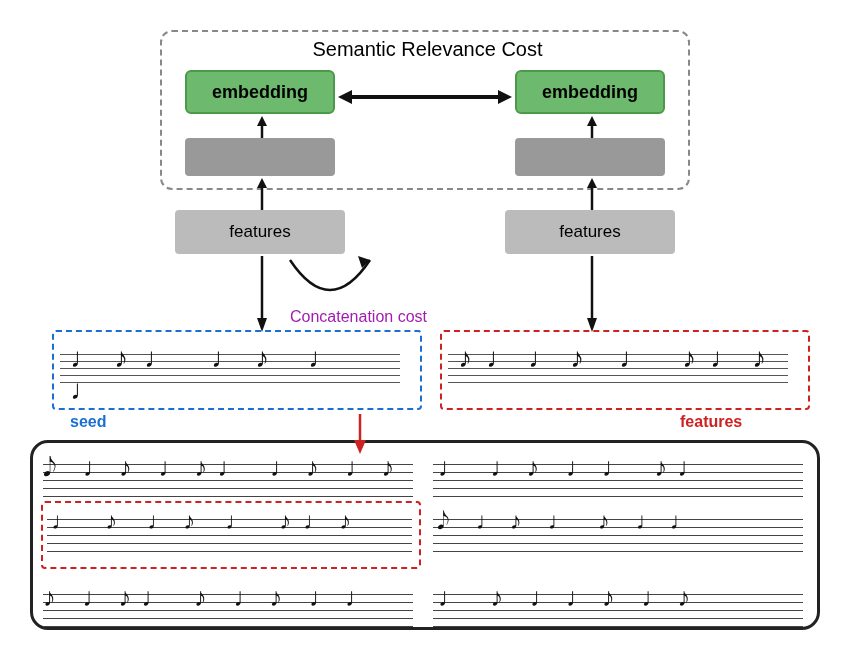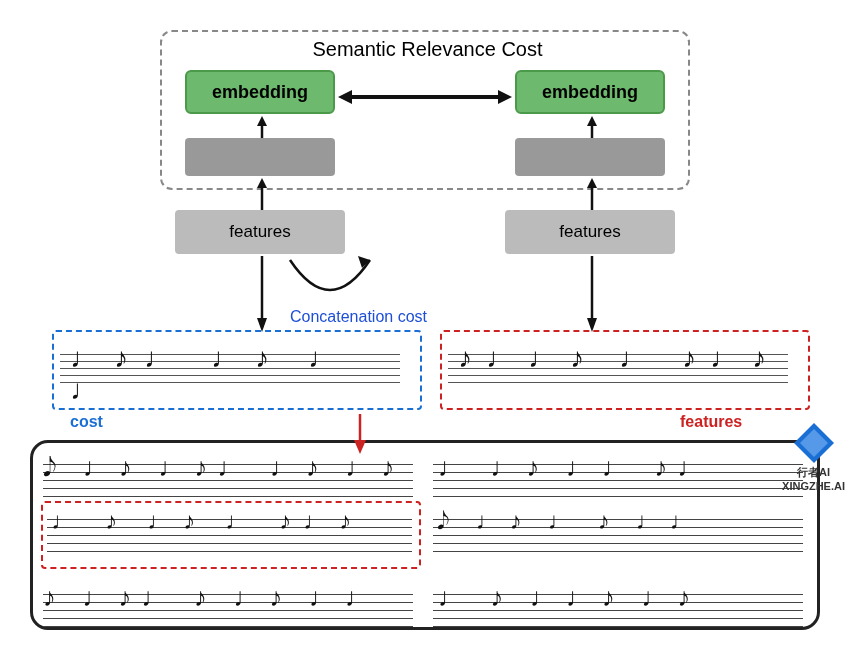--- a/index.html
+++ b/index.html
@@ -143,21 +143,21 @@
       font-size: 17px;
       color: #000;
     }
 
     
     .concat-label {
       position: absolute;
       top: 308px;
       left: 290px;
       font-size: 16px;
-      color: #1d4ed8;
+      color: #a21caf;
     }
 
     
     .seed-box {
       position: absolute;
       top: 330px;
       left: 52px;
       width: 370px;
       height: 80px;
       border: 2px dashed #1a6fd4;
@@ -316,21 +316,21 @@
       <div style="height:1px;background:#555;margin:6px 0;width:340px;"></div>
       <div style="height:1px;background:#555;margin:6px 0;width:340px;"></div>
       <div style="height:1px;background:#555;margin:6px 0;width:340px;"></div>
       <div style="height:1px;background:#555;margin:6px 0;width:340px;"></div>
       <div style="height:1px;background:#555;margin:6px 0;width:340px;"></div>
     </div>
 
     <div style="position:absolute;top:2px;left:10px;font-size:28px;font-family:serif;color:#111;letter-spacing:16px;">♩♪♩ ♩♪ ♩ ♩</div>
   </div>
 
-  <div class="seed-label">cost</div>
+  <div class="seed-label">seed</div>
 
   <div class="candidate-box"></div>
 
   <div style="position:absolute;top:340px;left:448px;width:356px;height:62px;overflow:hidden;">
 
     <div style="position:relative;top:8px;">
       <div style="height:1px;background:#555;margin:6px 0;width:340px;"></div>
       <div style="height:1px;background:#555;margin:6px 0;width:340px;"></div>
       <div style="height:1px;background:#555;margin:6px 0;width:340px;"></div>
       <div style="height:1px;background:#555;margin:6px 0;width:340px;"></div>
@@ -407,23 +407,14 @@
       </div>
       <div style="position:absolute;left:395px;top:0;font-size:26px;font-family:serif;color:#111;letter-spacing:10px;">♩ ♪ ♩♩♪ ♩♪</div>
     </div>
   </div>
 
   <svg style="position:absolute;top:414px;left:340px;" width="40" height="40">
     <line x1="20" y1="0" x2="20" y2="34" stroke="#cc2222" stroke-width="2.5"></line>
     <polygon points="20,40 14,26 26,26" fill="#cc2222"></polygon>
   </svg>
 
-  <div class="watermark">
-
-    <svg class="watermark-icon" viewBox="0 0 44 44" xmlns="http://www.w3.org/2000/svg">
-      <polygon points="22,2 42,22 22,42 2,22" fill="#1a6fd4"></polygon>
-      <polygon points="22,8 36,22 22,36 8,22" fill="#5599e8"></polygon>
-    </svg>
-    <span class="watermark-text">行者AI</span>
-    <span class="watermark-text">XINGZHE.AI</span>
-  </div>
 
 </div>
 
 </body></html>

